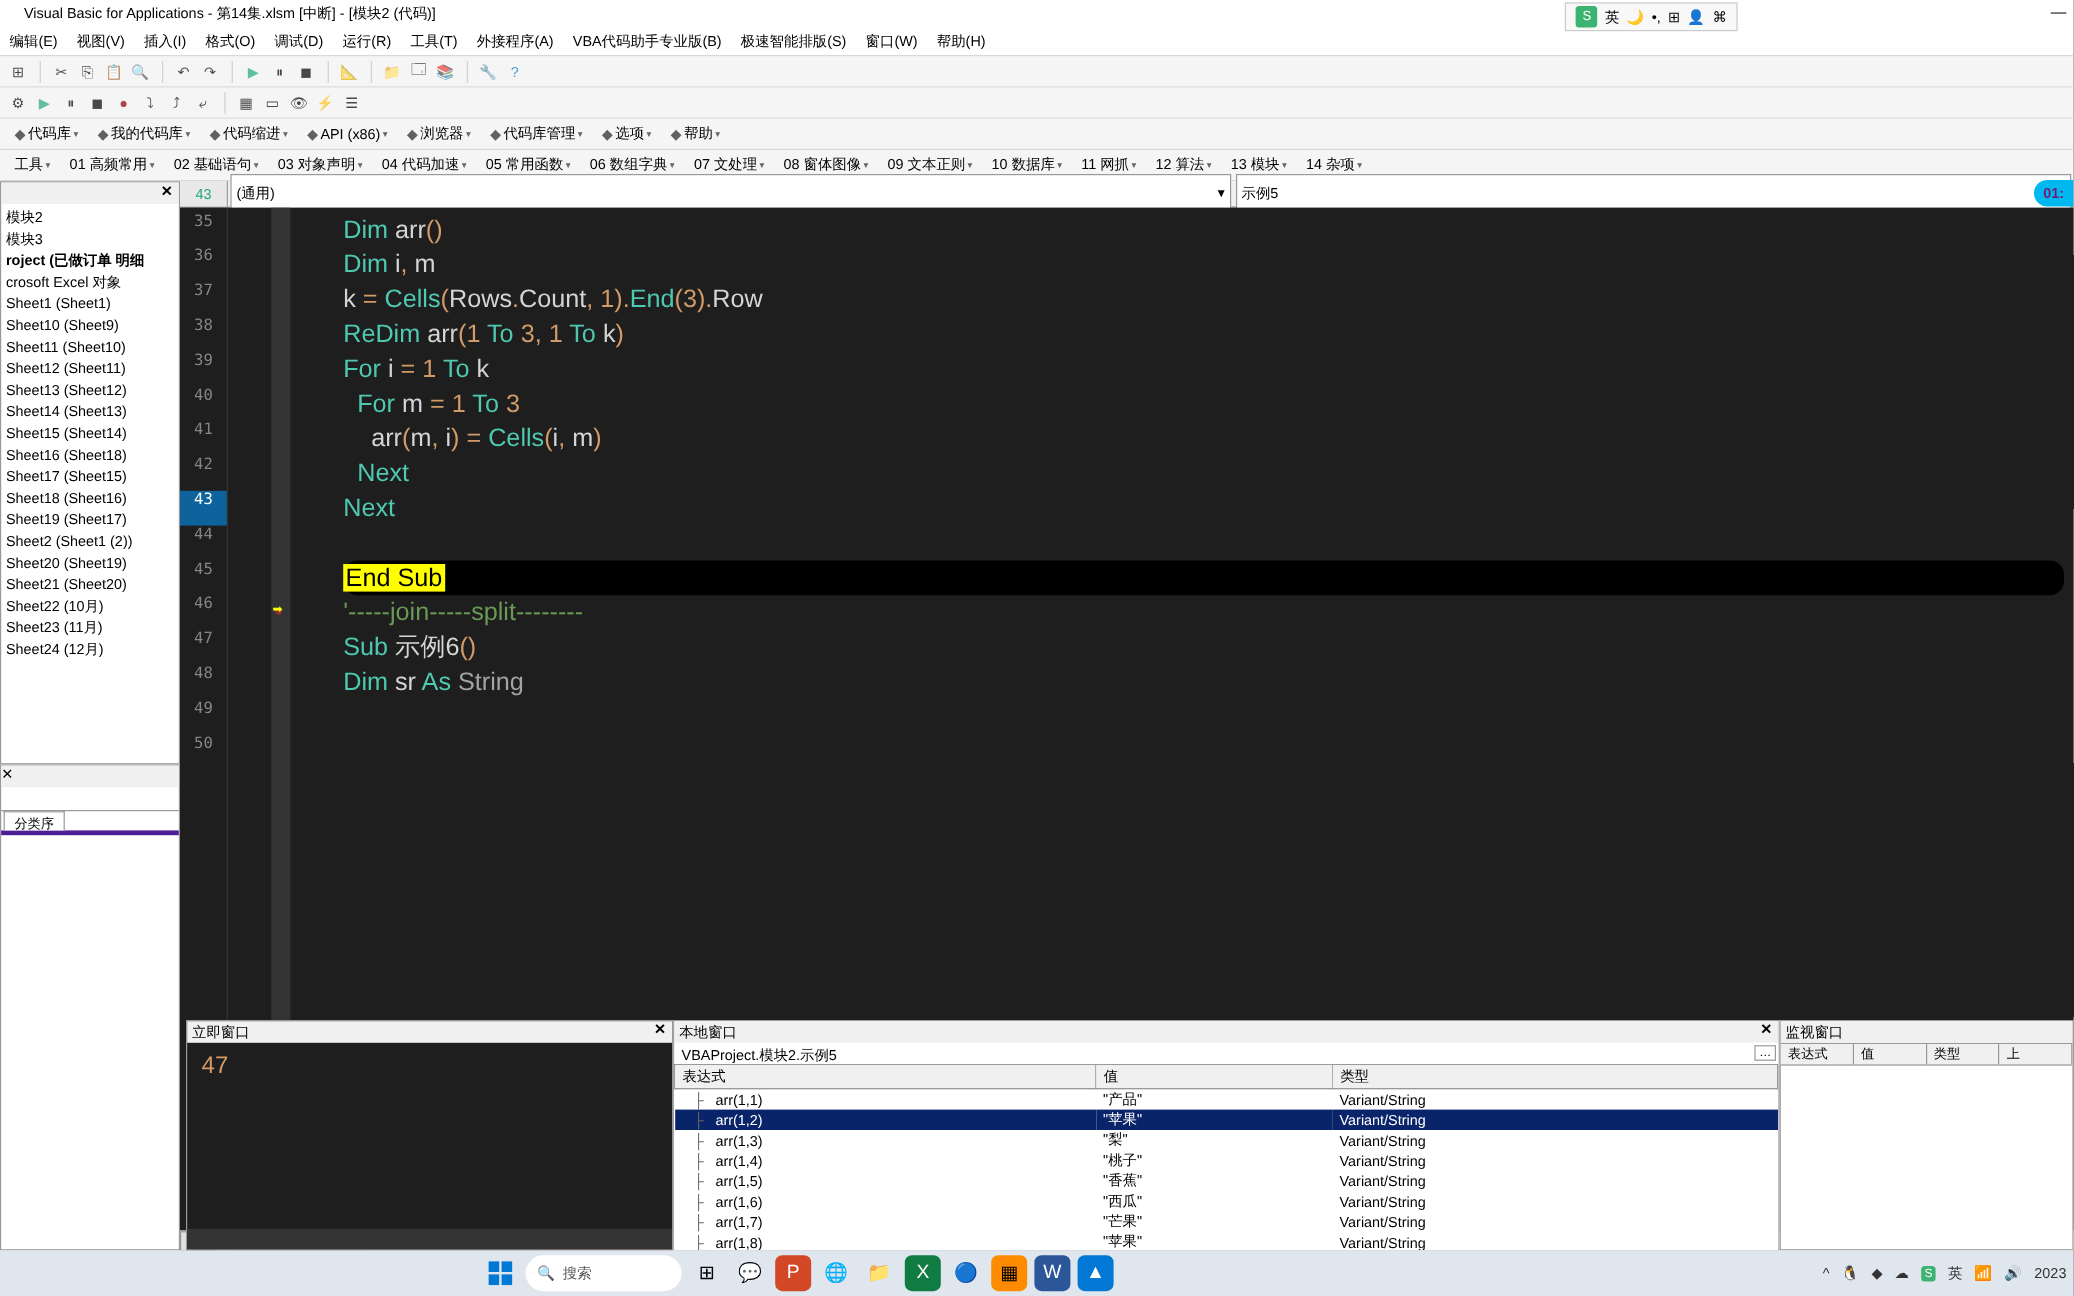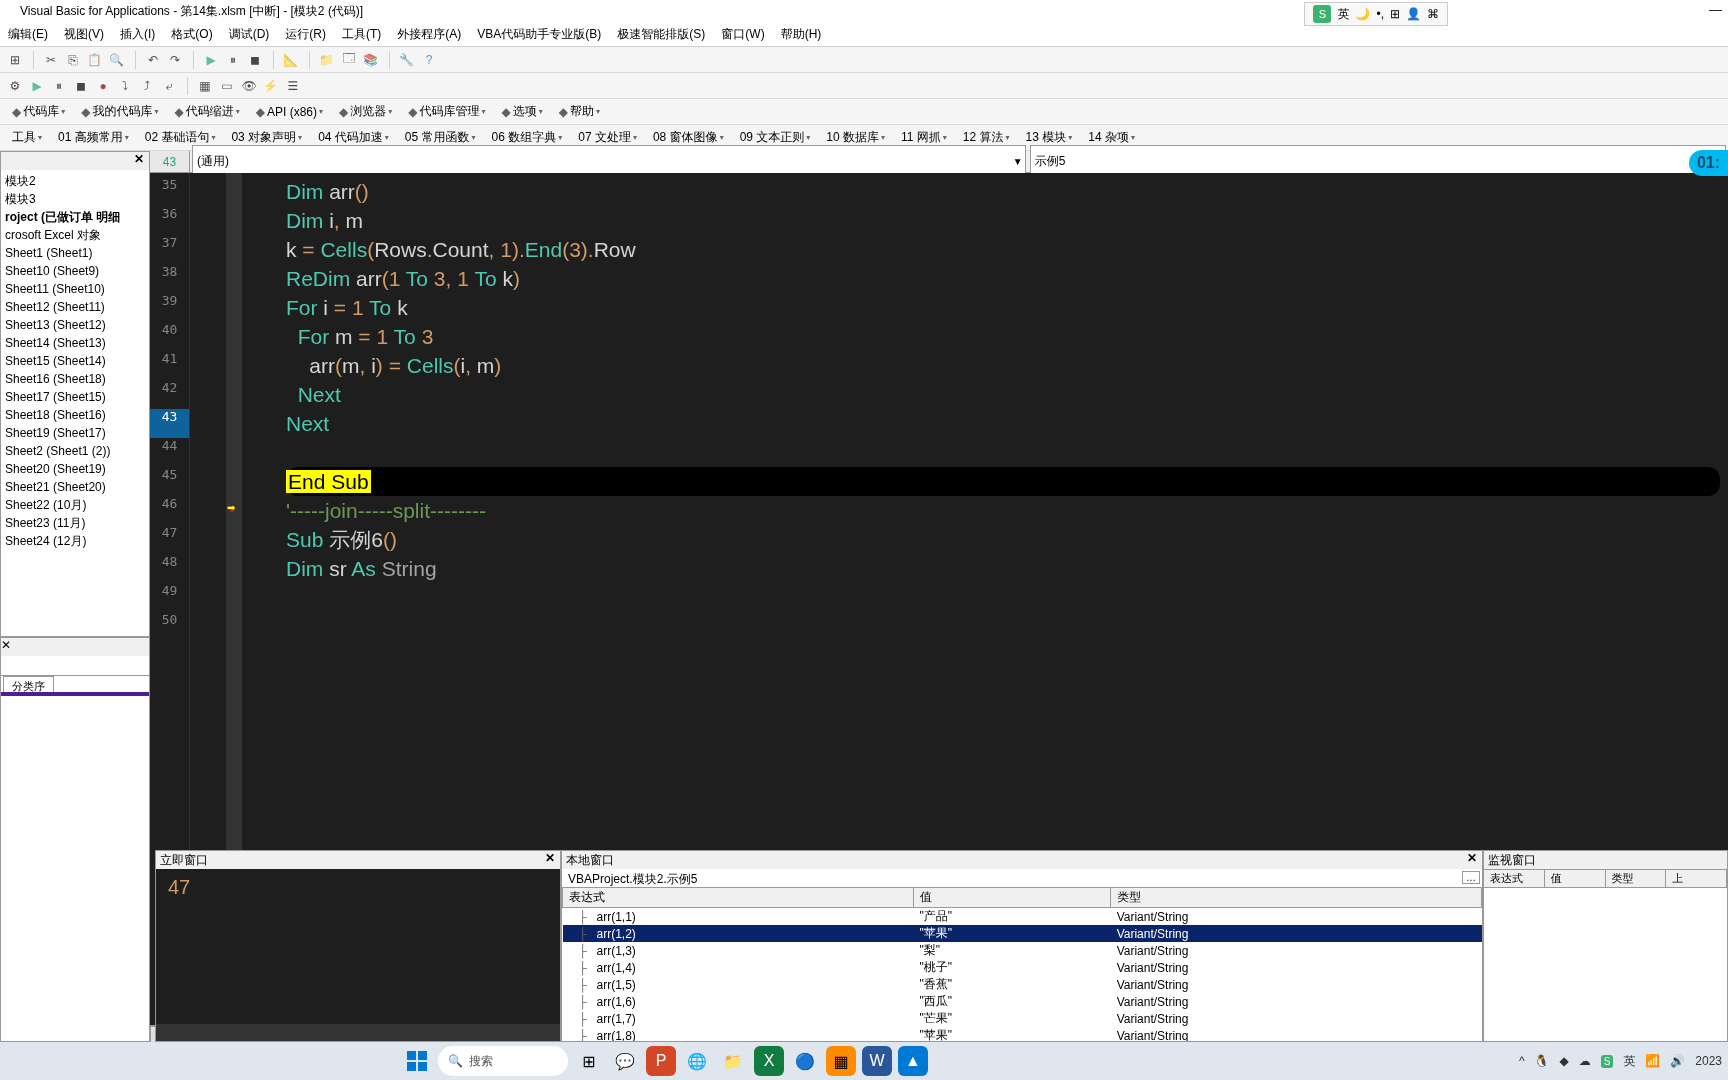--- a/index.html
+++ b/index.html
@@ -76,21 +76,21 @@
 .watch { width:245px; }
 .watch .whdr { display:flex; background:#f0f0f0; border-top:1px solid #999; border-bottom:1px solid #999; font-size:11px; }
 .watch .whdr span { flex:1; padding:1px 6px; border-right:1px solid #999; }
 .taskbar { position:absolute; bottom:0; left:0; right:0; height:38px; background:#dfe6ee; display:flex; align-items:center; padding:0 6px; gap:6px; }
 .taskbar .start { width:30px; height:30px; display:flex; align-items:center; justify-content:center; }
 .taskbar .searchbox { display:flex; align-items:center; width:130px; height:30px; background:#fff; border-radius:15px; padding:0 10px; font-size:12px; color:#555; gap:6px; }
 .taskbar .tbicon { width:30px; height:30px; border-radius:6px; display:flex; align-items:center; justify-content:center; font-size:16px; }
 .taskbar .tray { margin-left:auto; display:flex; align-items:center; gap:10px; font-size:12px; color:#333; }
 .imebar { position:absolute; right:280px; top:2px; display:flex; align-items:center; gap:6px; background:#f8f8f8; padding:2px 8px; font-size:12px; border:1px solid #ccc; }
 .imebar .ico { width:18px; height:18px; background:#3cb371; color:#fff; display:flex; align-items:center; justify-content:center; font-size:11px; border-radius:3px; }
-.volbadge { position:absolute; right:0; top:150px; background:#00b8f0; color:#0c4a6e; border-radius:18px 0 0 18px; padding:4px 8px; font-size:16px; font-weight:bold; }
+.volbadge { position:absolute; right:0; top:150px; background:#00b8f0; color:#701a75; border-radius:18px 0 0 18px; padding:4px 8px; font-size:12px; font-weight:bold; }
 .hscroll { height:17px; background:#f0f0f0; border-top:1px solid #999; display:flex; align-items:center; }
 .hscroll .sq { width:17px; height:17px; border:1px solid #999; background:#e0e0e0; }
 </style>
 </head>
 <body>
 
 <div class="titlebar">
   <span>Visual Basic for Applications - 第14集.xlsm [中断] - [模块2 (代码)]</span>
   <div class="ctrls">
     <span>—</span>

